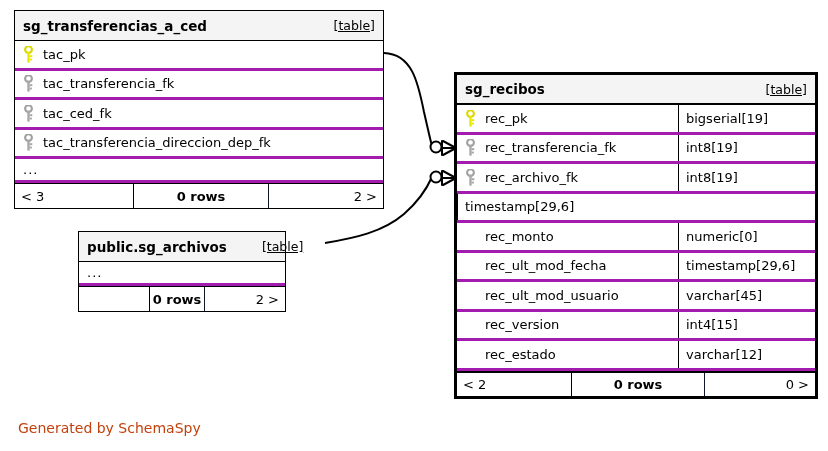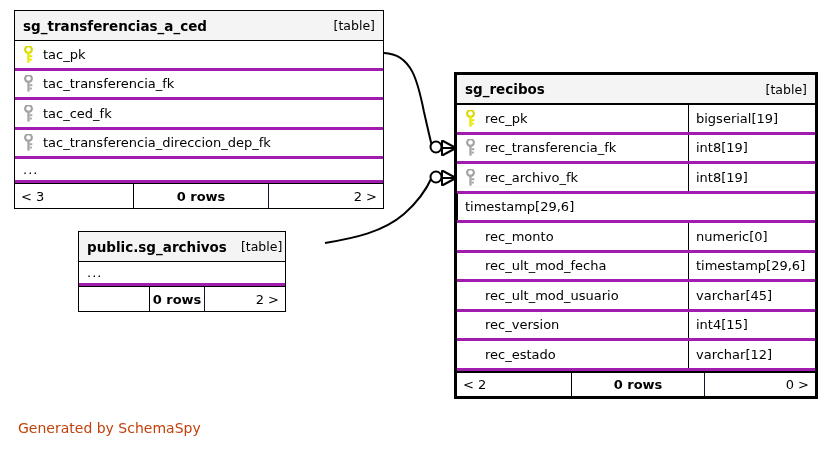--- a/index.html
+++ b/index.html
@@ -28,33 +28,35 @@
 
   .tbl-header {
     display: flex;
     align-items: center;
     justify-content: space-between;
     background: #f4f4f4;
     border-bottom: 1px solid #000000;
     box-sizing: border-box;
     padding: 0 8px;
     height: 30px;
+    gap: 21px;
   }
   .tbl.thick .tbl-header { border-bottom-width: 2px; }
   .tbl-title {
     font-weight: bold;
     font-size: 13.5px;
     color: #000000;
     white-space: nowrap;
   }
   .tbl-tag {
     font-size: 12.5px;
     color: #000000;
     white-space: nowrap;
     margin-left: 14px;
+    text-decoration: underline;
   }
 
   
   .row {
     display: flex;
     align-items: stretch;
     border-bottom: 3px solid #a21caf;
     box-sizing: border-box;
     height: 29.5px;
     background: #ffffff;
@@ -67,21 +69,21 @@
     padding-left: 8px;
     font-size: 13px;
     color: #000000;
     white-space: nowrap;
     overflow: hidden;
   }
   .row-type {
     display: flex;
     align-items: center;
     flex: 0 0 auto;
-    width: 127px;
+    width: 137px;
     padding-left: 7px;
     border-left: 1px solid #000000;
     box-sizing: border-box;
     font-size: 13px;
     color: #000000;
     white-space: nowrap;
   }
   .row-ellipsis {
     display: flex;
     align-items: center;

